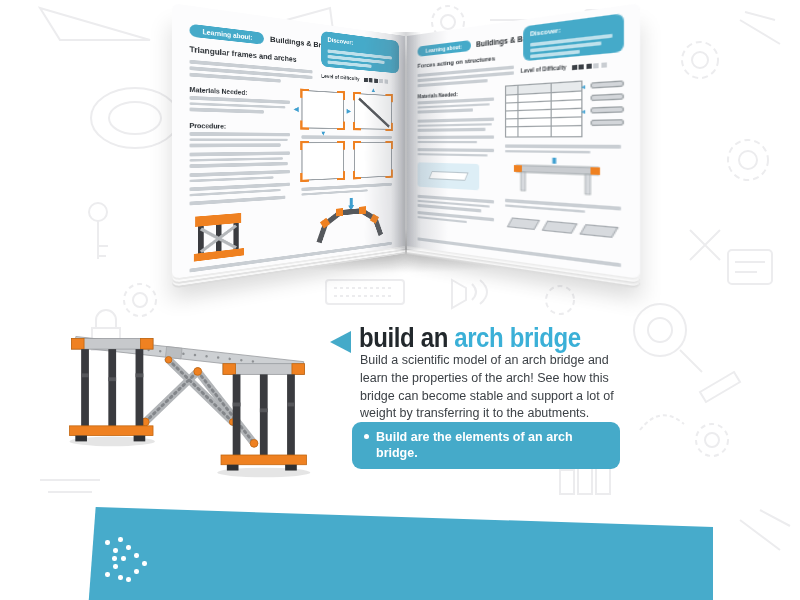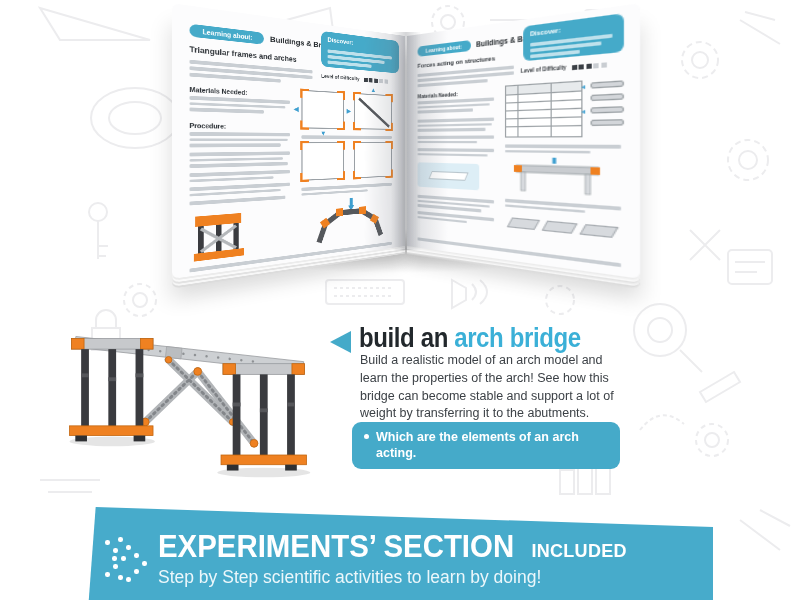--- a/index.html
+++ b/index.html
@@ -411,46 +411,39 @@
       <rect x="214" y="82" width="8" height="4" fill="#55565a"></rect>
       <rect x="242" y="76" width="8" height="4" fill="#55565a"></rect>
       <rect x="174" y="130" width="88" height="10" fill="#ef8121" stroke="#c2660f" stroke-width="0.8"></rect>
       <rect x="180" y="140" width="12" height="6" fill="#2f3033"></rect>
       <rect x="240" y="140" width="12" height="6" fill="#2f3033"></rect>
     </g>
   </svg>
 
   <span class="feature-tri"></span>
   <h2 class="feature-title"><span>build an </span><span class="hl">arch bridge</span></h2>
-  <p class="feature-desc">Build a realistic model of an arch model and learn the properties of the arch! See how this bridge can become stable and support a lot of weight by transferring it to the abutments.</p>
+  <p class="feature-desc">Build a scientific model of an arch bridge and learn the properties of the arch! See how this bridge can become stable and support a lot of weight by transferring it to the abutments.</p>
   <div class="bullet-box">
     <div class="bullet">
       <span class="dot"></span>
-      <span>Which are the elements of an arch acting.</span>
+      <span>Build are the elements of an arch bridge.</span>
     </div>
   </div>
 
   <div class="banner">
     <div class="dots-icon">
         <i style="left: 0px; top: 3px;"></i>
         <i style="left: 8px; top: 11px;"></i>
         <i style="left: 16px; top: 19px;"></i>
         <i style="left: 8px; top: 27px;"></i>
         <i style="left: 0px; top: 35px;"></i>
         <i style="left: 13px; top: 0px;"></i>
         <i style="left: 21px; top: 8px;"></i>
         <i style="left: 29px; top: 16px;"></i>
         <i style="left: 37px; top: 24px;"></i>
         <i style="left: 29px; top: 32px;"></i>
         <i style="left: 21px; top: 40px;"></i>
         <i style="left: 13px; top: 38px;"></i>
         <i style="left: 7px; top: 19px;"></i>
       </div>
-    <div class="banner-text">
-      <div class="banner-title-row">
-        <span class="banner-title">EXPERIMENTS’ SECTION</span>
-        <span class="banner-included">INCLUDED</span>
-      </div>
-      <div class="banner-subtitle">Step by Step scientific activities to learn by doing!</div>
-    </div>
   </div>
 
 </div>
 
 </body></html>

